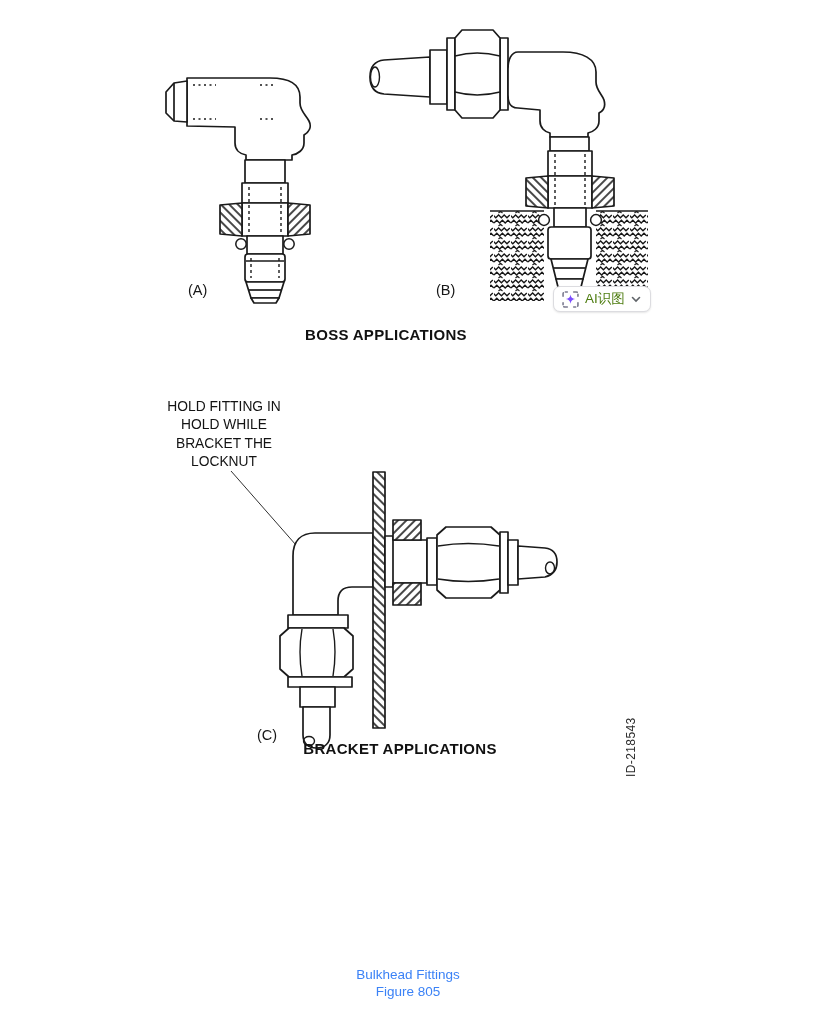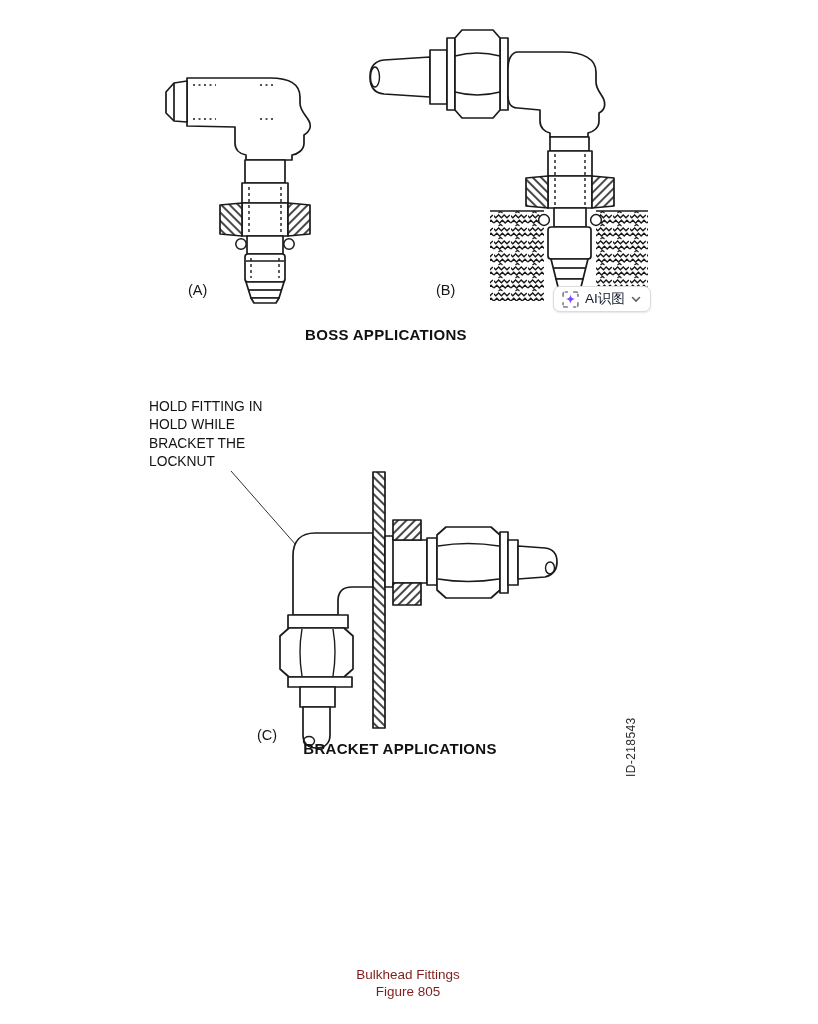--- a/index.html
+++ b/index.html
@@ -8,38 +8,38 @@
     font-family:"Liberation Sans", sans-serif;color:#1a1a1a;
   }
   .abs{position:absolute;}
   .drawing{position:absolute;}
   .caption-bold{
     font-weight:bold;font-size:15px;letter-spacing:.3px;color:#111;
     white-space:nowrap;transform:translateX(-50%);margin-top:7px;
   }
   .part-label{font-size:14.5px;color:#161616;white-space:nowrap;}
   .annotation{
-    width:150px;font-size:13.8px;line-height:18.4px;color:#141414;
+    width:150px;text-align:center;font-size:13.8px;line-height:18.4px;color:#141414;
     transform:translateX(-50%);
   }
   .annotation span{display:block;}
   .fig-caption{
     left:408px;top:966px;transform:translateX(-50%);text-align:center;
-    font-size:13.5px;line-height:17px;color:#7f1d1d;white-space:nowrap;
+    font-size:13.5px;line-height:17px;color:#3b82f6;white-space:nowrap;
   }
   .vertical-id{
     left:624px;top:777px;width:92px;transform-origin:0 0;transform:rotate(-90deg);
     font-size:12px;letter-spacing:.4px;color:#2e2e2e;white-space:nowrap;
   }
   .ai-btn{
     left:553px;top:286px;height:26px;display:flex;align-items:center;gap:6px;
     padding:0 9px 0 8px;background:#ffffff;border:1px solid #dcdce0;border-radius:7px;
     box-shadow:0 1px 2px rgba(0,0,0,.10);cursor:pointer;box-sizing:border-box;
   }
-  .ai-btn .lbl{font-size:13.5px;color:#0f172a;line-height:1;white-space:nowrap;}
+  .ai-btn .lbl{font-size:13.5px;color:#4d7c0f;line-height:1;white-space:nowrap;}
   .ai-btn .chev{display:flex;align-items:center;}
   svg{display:block;}
 </style>
 </head>
 <body>
 
 <svg width="0" height="0" style="position:absolute" aria-hidden="true">
   <defs>
     <pattern id="hatchF" width="6" height="6" patternUnits="userSpaceOnUse" patternTransform="rotate(-45)">
       <rect width="6" height="6" fill="#ffffff"></rect>

